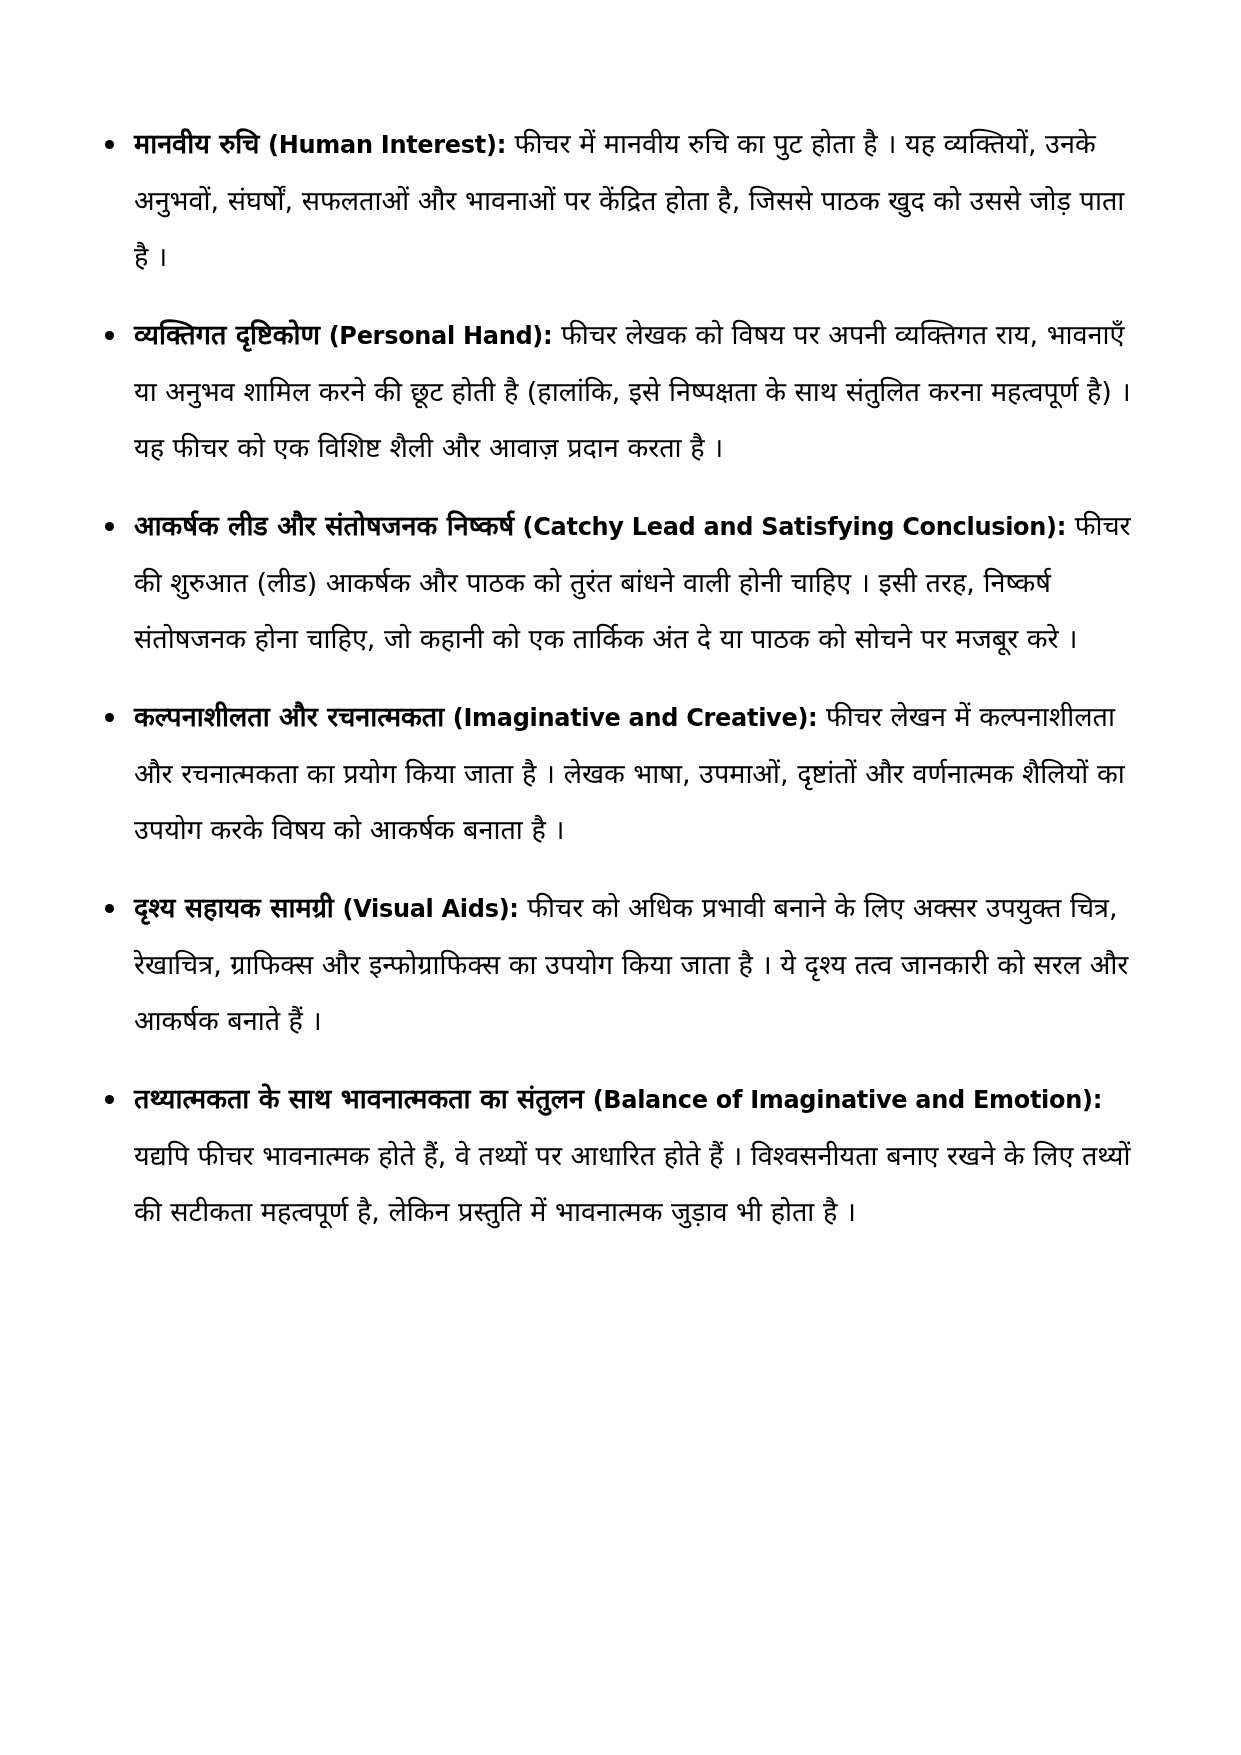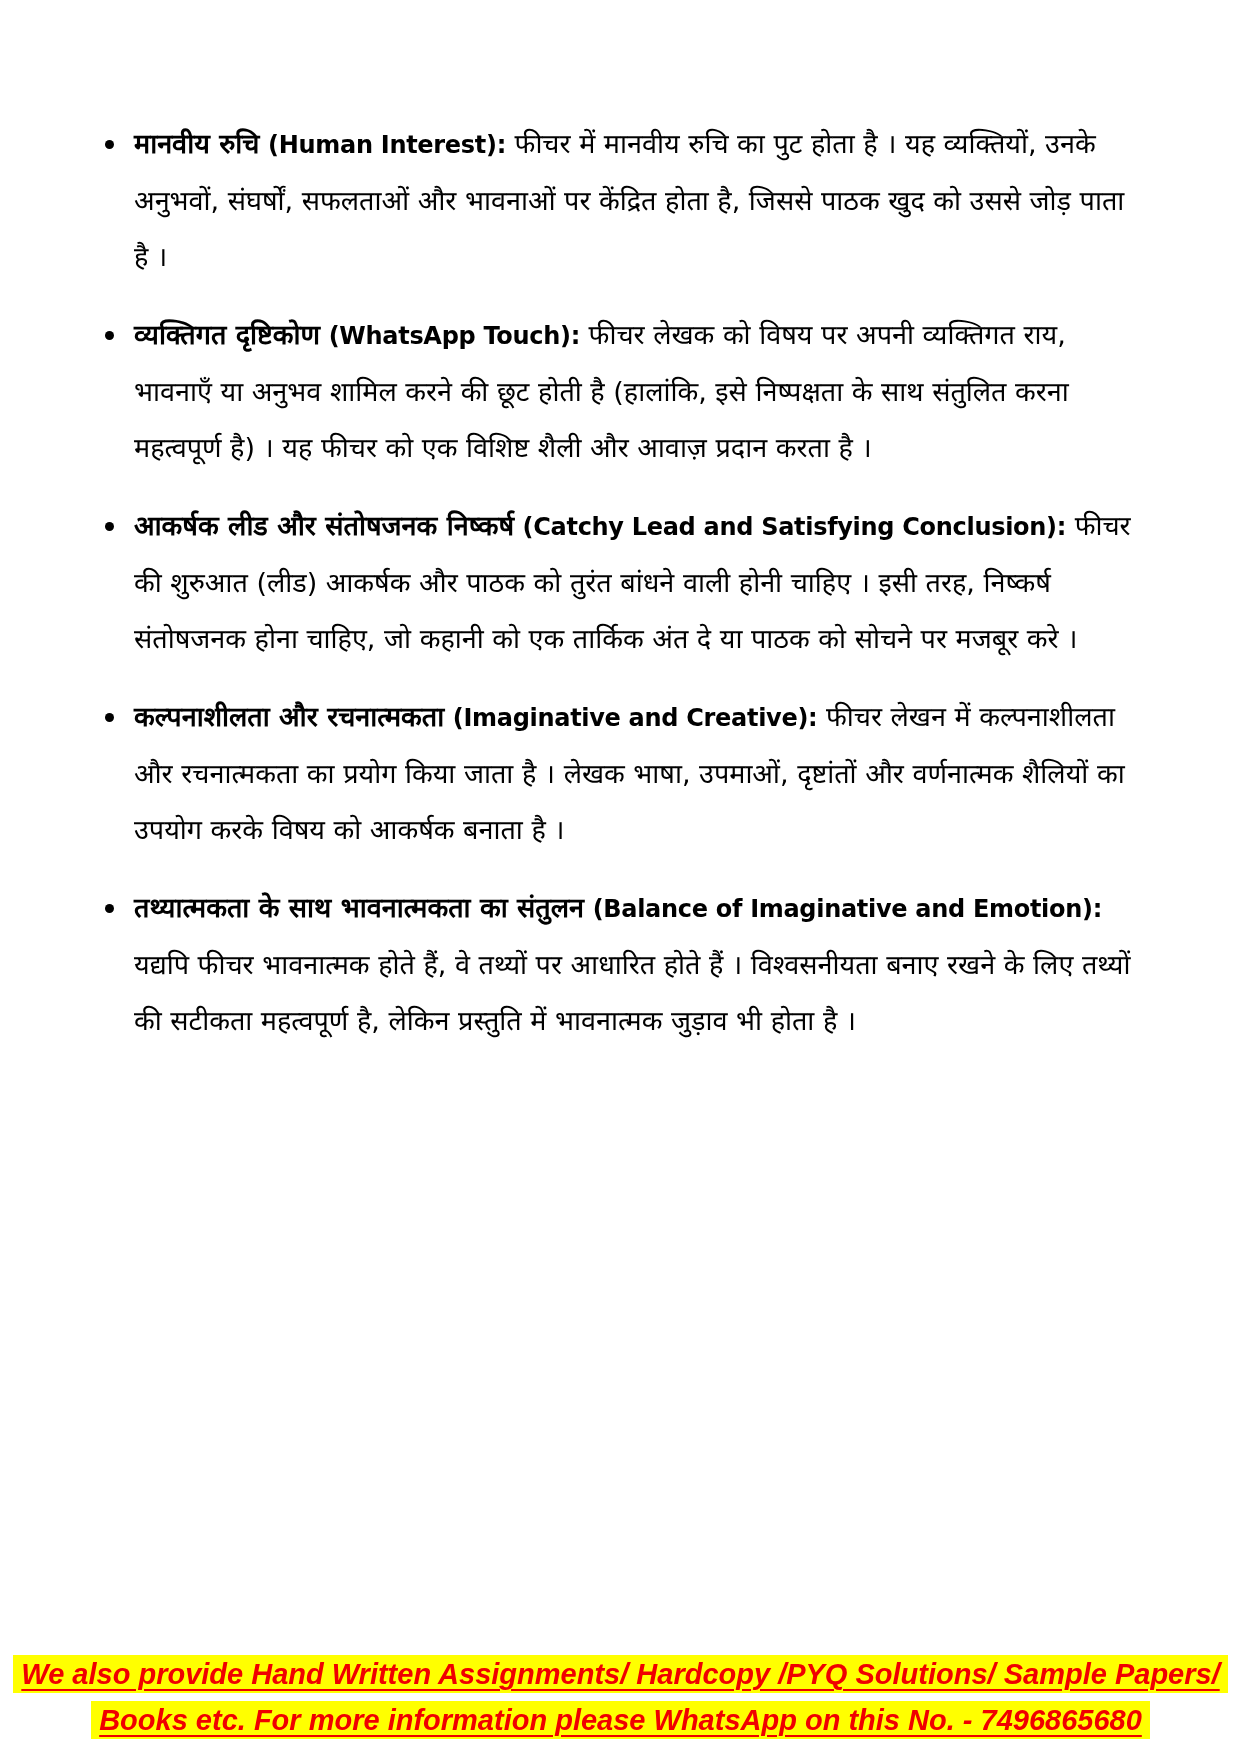--- a/index.html
+++ b/index.html
@@ -82,38 +82,39 @@
 <div class="page">
   <div class="content">
     <ul class="features">
       <li>
         <span class="h-hi">मानवीय रुचि</span>
         <span class="h-en">(Human Interest):</span>
         <span class="b-body">फीचर में मानवीय रुचि का पुट होता है । यह व्यक्तियों, उनके अनुभवों, संघर्षों, सफलताओं और भावनाओं पर केंद्रित होता है, जिससे पाठक खुद को उससे जोड़ पाता है ।</span>
       </li>
       <li>
         <span class="h-hi">व्यक्तिगत दृष्टिकोण</span>
-        <span class="h-en">(WhatsApp Touch):</span>
+        <span class="h-en">(Personal Hand):</span>
         <span class="b-body">फीचर लेखक को विषय पर अपनी व्यक्तिगत राय, भावनाएँ या अनुभव शामिल करने की छूट होती है (हालांकि, इसे निष्पक्षता के साथ संतुलित करना महत्वपूर्ण है) । यह फीचर को एक विशिष्ट शैली और आवाज़ प्रदान करता है ।</span>
       </li>
       <li>
         <span class="h-hi">आकर्षक लीड और संतोषजनक निष्कर्ष</span>
         <span class="h-en">(Catchy Lead and Satisfying Conclusion):</span>
         <span class="b-body">फीचर की शुरुआत (लीड) आकर्षक और पाठक को तुरंत बांधने वाली होनी चाहिए । इसी तरह, निष्कर्ष संतोषजनक होना चाहिए, जो कहानी को एक तार्किक अंत दे या पाठक को सोचने पर मजबूर करे ।</span>
       </li>
       <li>
         <span class="h-hi">कल्पनाशीलता और रचनात्मकता</span>
         <span class="h-en">(Imaginative and Creative):</span>
         <span class="b-body">फीचर लेखन में कल्पनाशीलता और रचनात्मकता का प्रयोग किया जाता है । लेखक भाषा, उपमाओं, दृष्टांतों और वर्णनात्मक शैलियों का उपयोग करके विषय को आकर्षक बनाता है ।</span>
       </li>
       <li>
+        <span class="h-hi">दृश्य सहायक सामग्री</span>
+        <span class="h-en">(Visual Aids):</span>
+        <span class="b-body">फीचर को अधिक प्रभावी बनाने के लिए अक्सर उपयुक्त चित्र, रेखाचित्र, ग्राफिक्स और इन्फोग्राफिक्स का उपयोग किया जाता है । ये दृश्य तत्व जानकारी को सरल और आकर्षक बनाते हैं ।</span>
+      </li>
+      <li>
         <span class="h-hi">तथ्यात्मकता के साथ भावनात्मकता का संतुलन</span>
         <span class="h-en">(Balance of Imaginative and Emotion):</span>
         <span class="b-body">यद्यपि फीचर भावनात्मक होते हैं, वे तथ्यों पर आधारित होते हैं । विश्वसनीयता बनाए रखने के लिए तथ्यों की सटीकता महत्वपूर्ण है, लेकिन प्रस्तुति में भावनात्मक जुड़ाव भी होता है ।</span>
       </li>
     </ul>
   </div>
 
-  <div class="footer">
-    <span class="line"><span class="hl">We also provide Hand Written Assignments/ Hardcopy /PYQ Solutions/ Sample Papers/</span></span>
-    <span class="line"><span class="hl">Books etc. For more information please WhatsApp on this No. - 7496865680</span></span>
-  </div>
 </div>
 
 </body></html>

